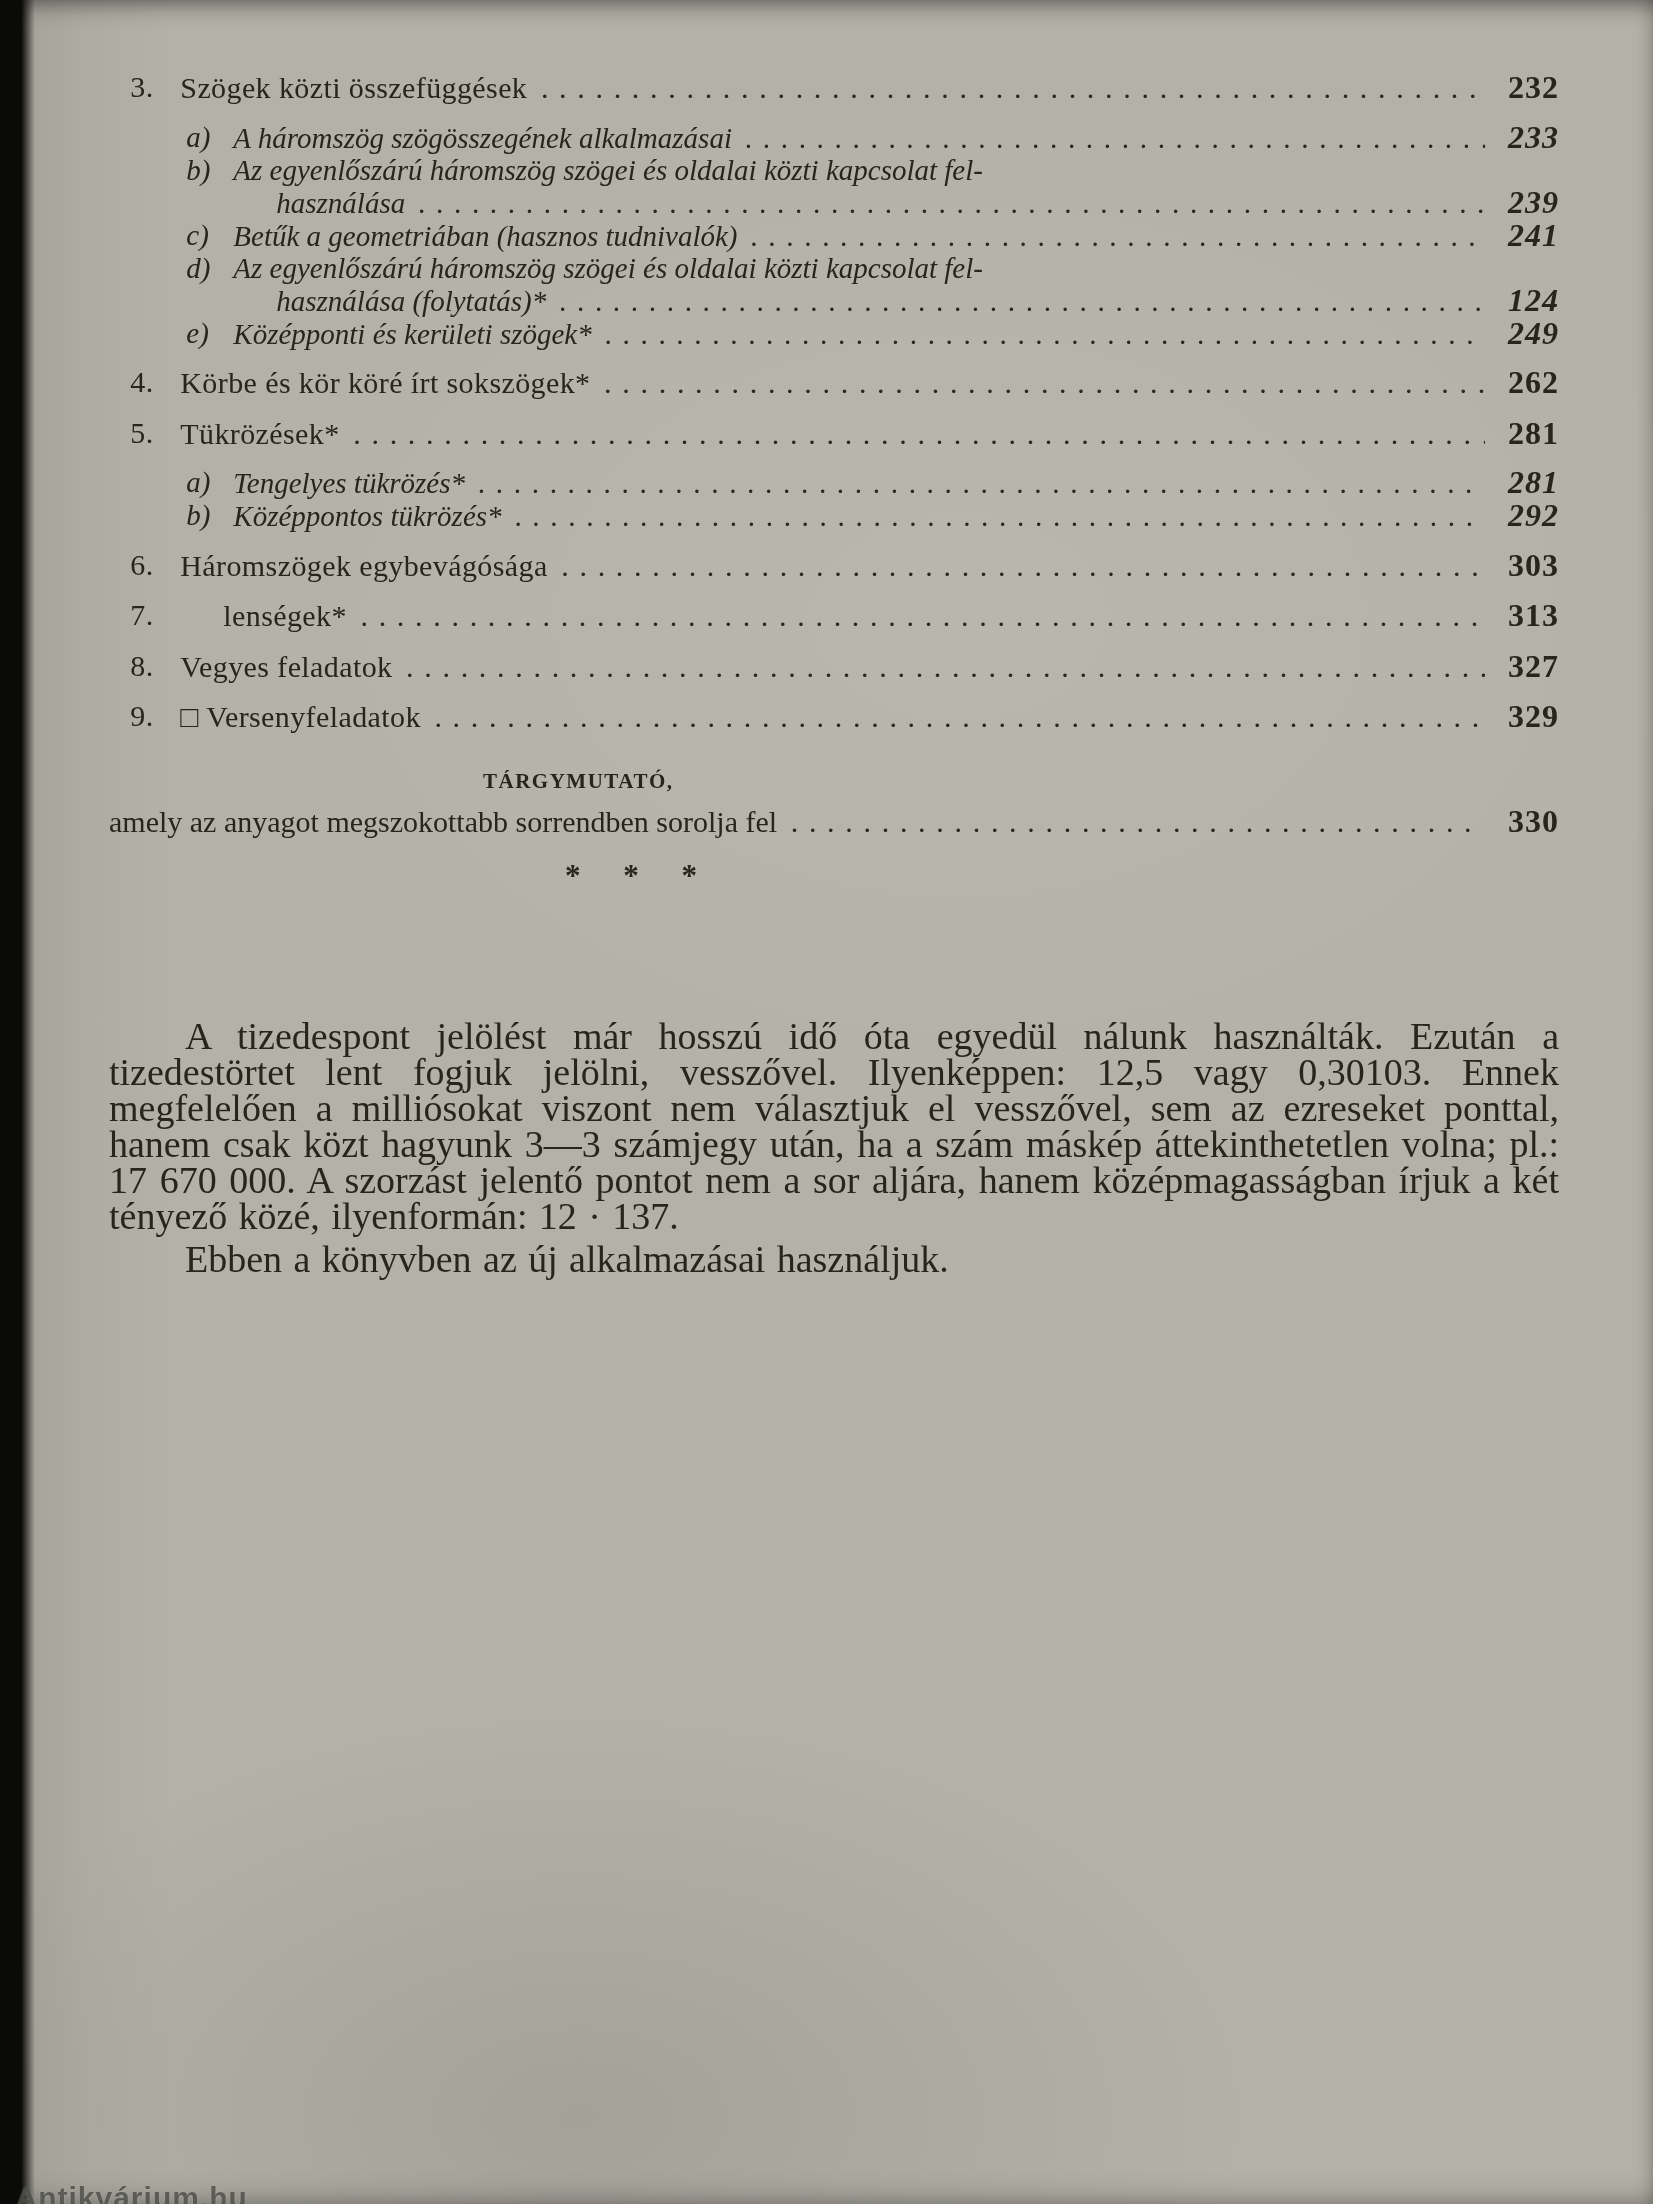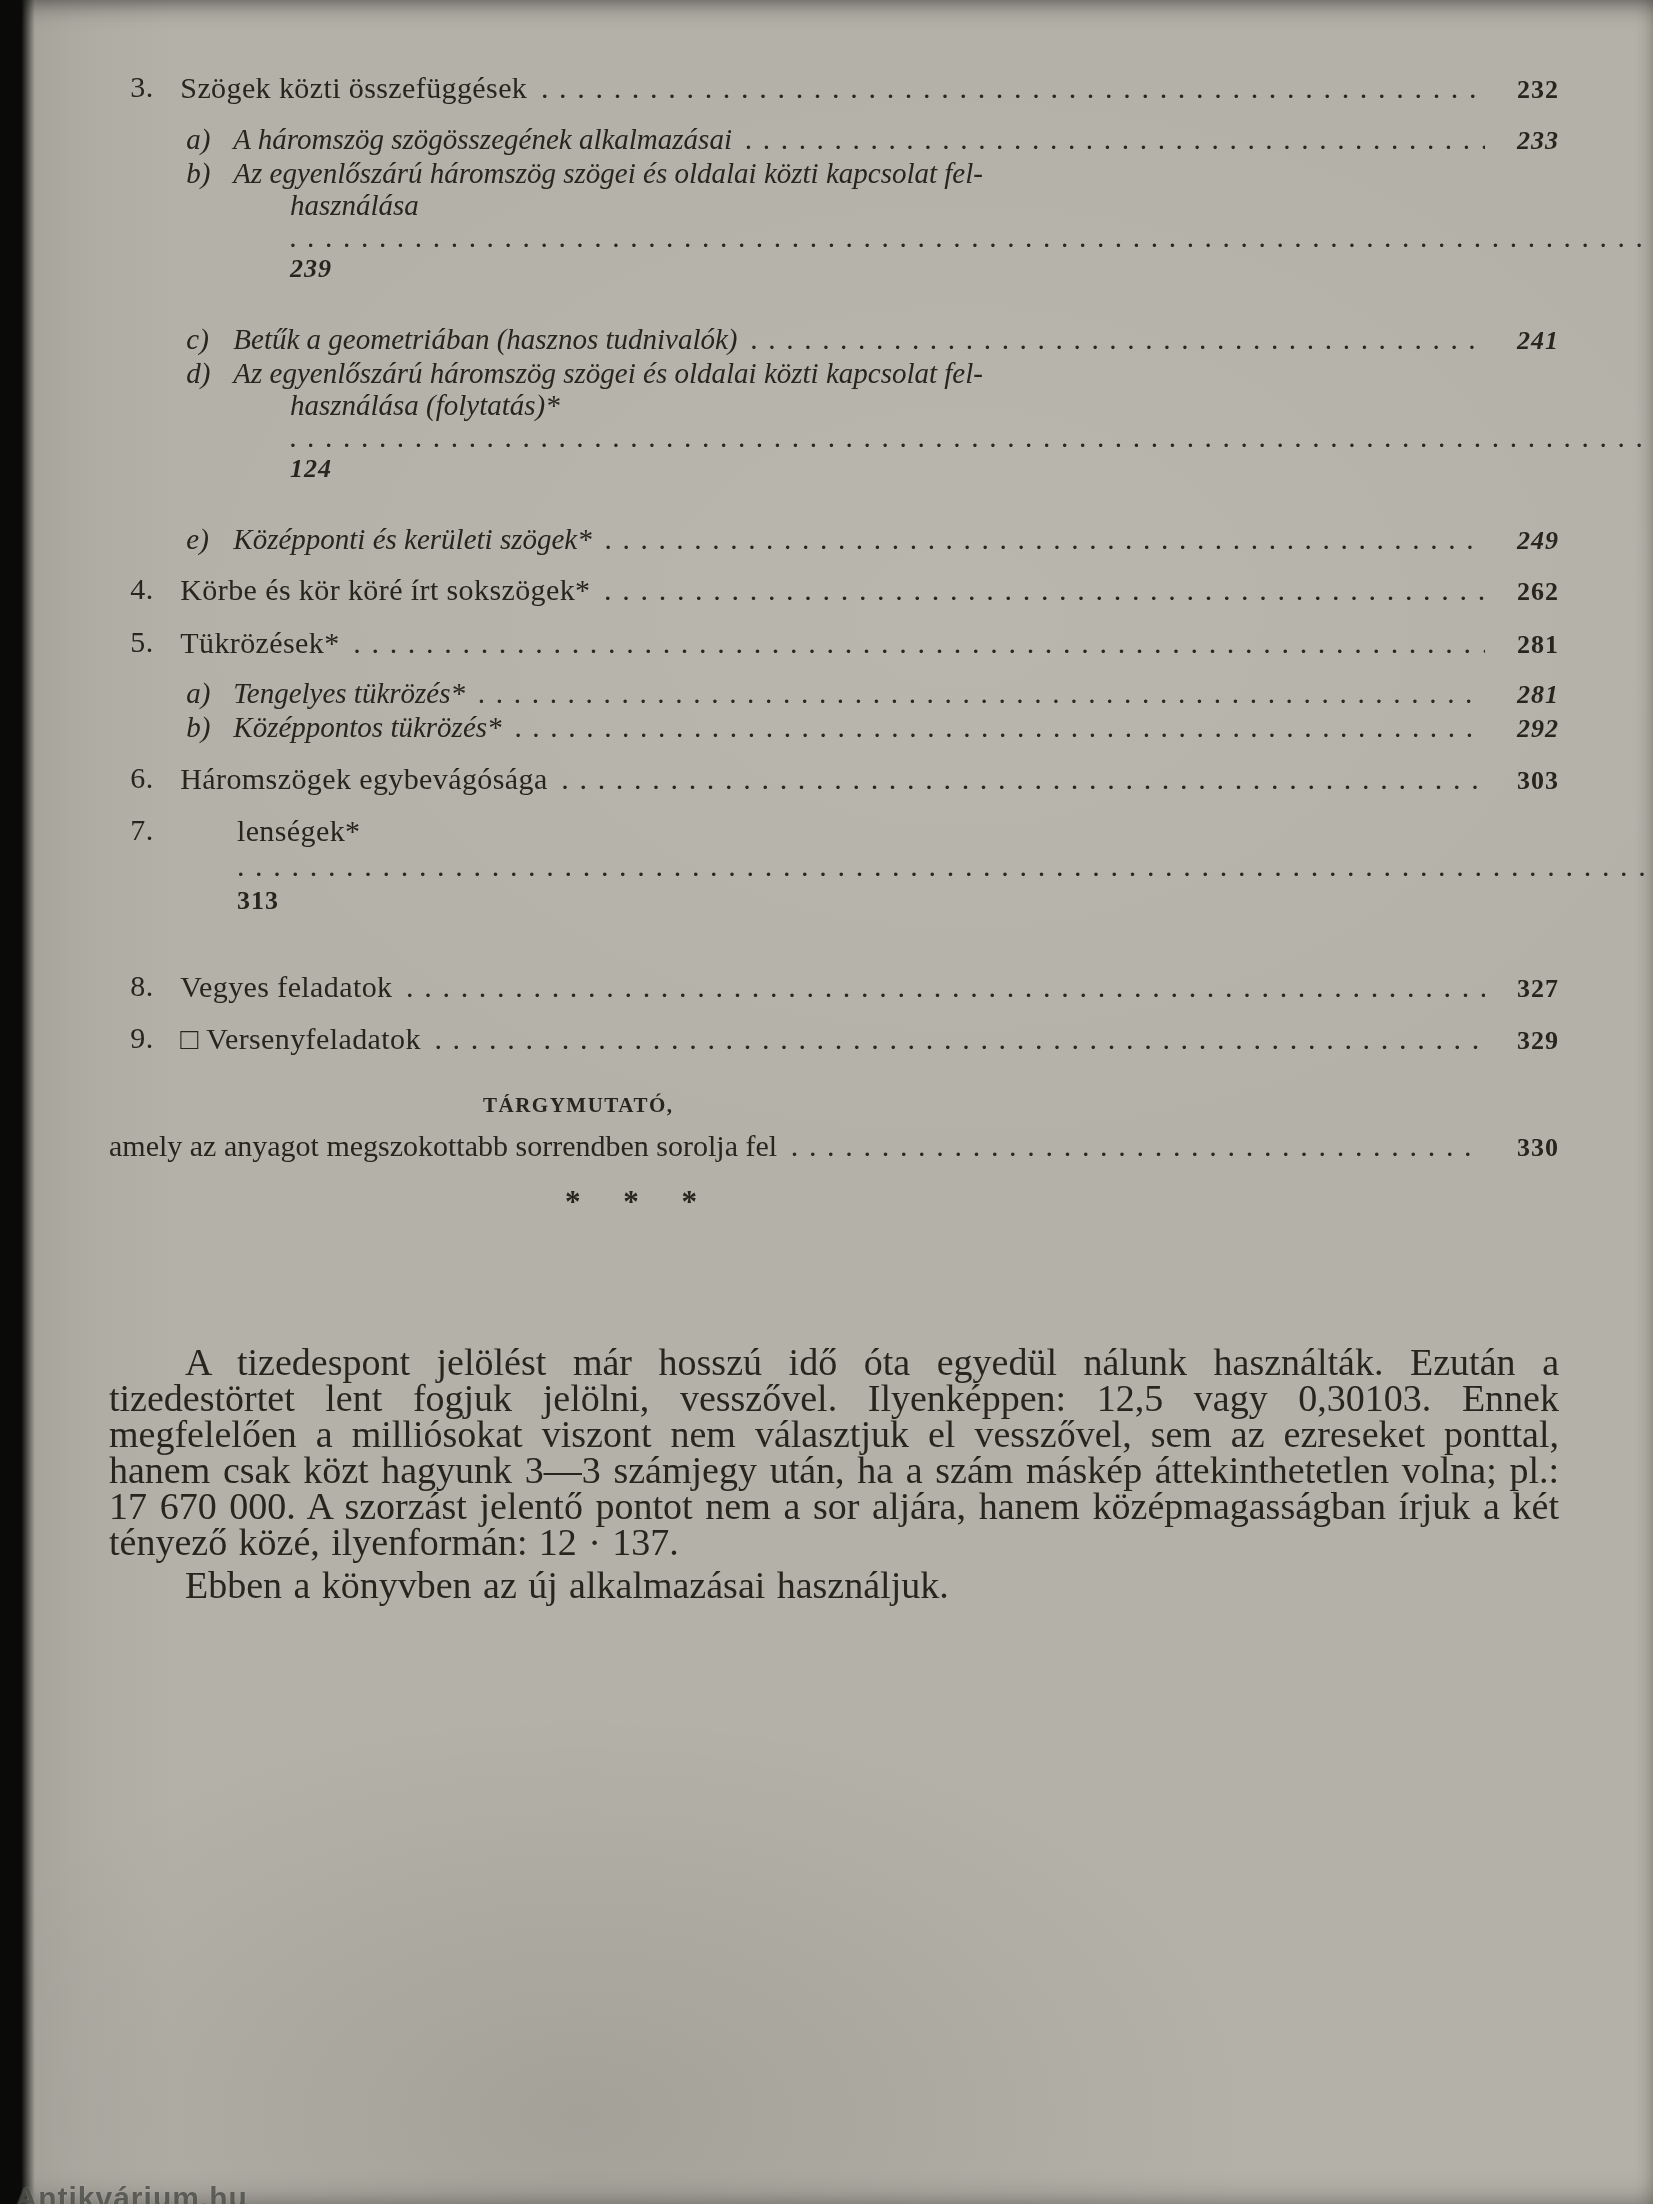--- a/index.html
+++ b/index.html
@@ -33,29 +33,29 @@
   .toc { margin-left: 21.3px; font-size: 29px; }
   .toc-item { display: flex; align-items: flex-start; }
   .toc-item.lvl0 { margin-top: 15.5px; margin-bottom: 15.5px; font-size: 30px; letter-spacing: 0.4px; }
   .toc .toc-item:first-child { margin-top: 0; }
   .toc-item.lvl1 { margin-left: 56px; font-size: 29px; }
   .marker { flex: 0 0 50px; }
   .lvl1 .marker { flex-basis: 47px; }
   .tbody { flex: 1 1 auto; min-width: 0; }
   .tline { display: flex; align-items: baseline; line-height: 32px; }
   .lvl0 .tline { line-height: 35px; }
-  .tline.cont { padding-left: 43px; flex-direction: column; }
+  .tline.cont { padding-left: 43px; }
   .it { font-style: italic; }
   .txt { white-space: nowrap; }
   .dots {
     flex: 1 1 auto; min-width: 29px; overflow: hidden; white-space: nowrap;
     margin: 0 3.9px 0 13.6px; letter-spacing: 10.7px; color: #2b2822;
   }
   .dots::after { content: "................................................................................................................"; }
-  .pg { flex: 0 0 70px; text-align: right; font-weight: 700; font-size: 26px; letter-spacing: 1px; white-space: nowrap; }
+  .pg { flex: 0 0 70px; text-align: right; font-weight: 700; font-size: 32px; letter-spacing: 1px; white-space: nowrap; }
 
   
   .idx-head {
     margin: 35px 0 0 374px;
     font-size: 21px; font-weight: 700; letter-spacing: 1.5px;
   }
   .index-entry { display: flex; align-items: baseline; margin-top: 9px; font-size: 30px; line-height: 37px; }
   .index-entry .pg { flex-basis: 72px; }
   .stars { margin: 17.5px 0 0 456px; font-size: 31px; font-weight: 700; letter-spacing: 17.5px; }
 

